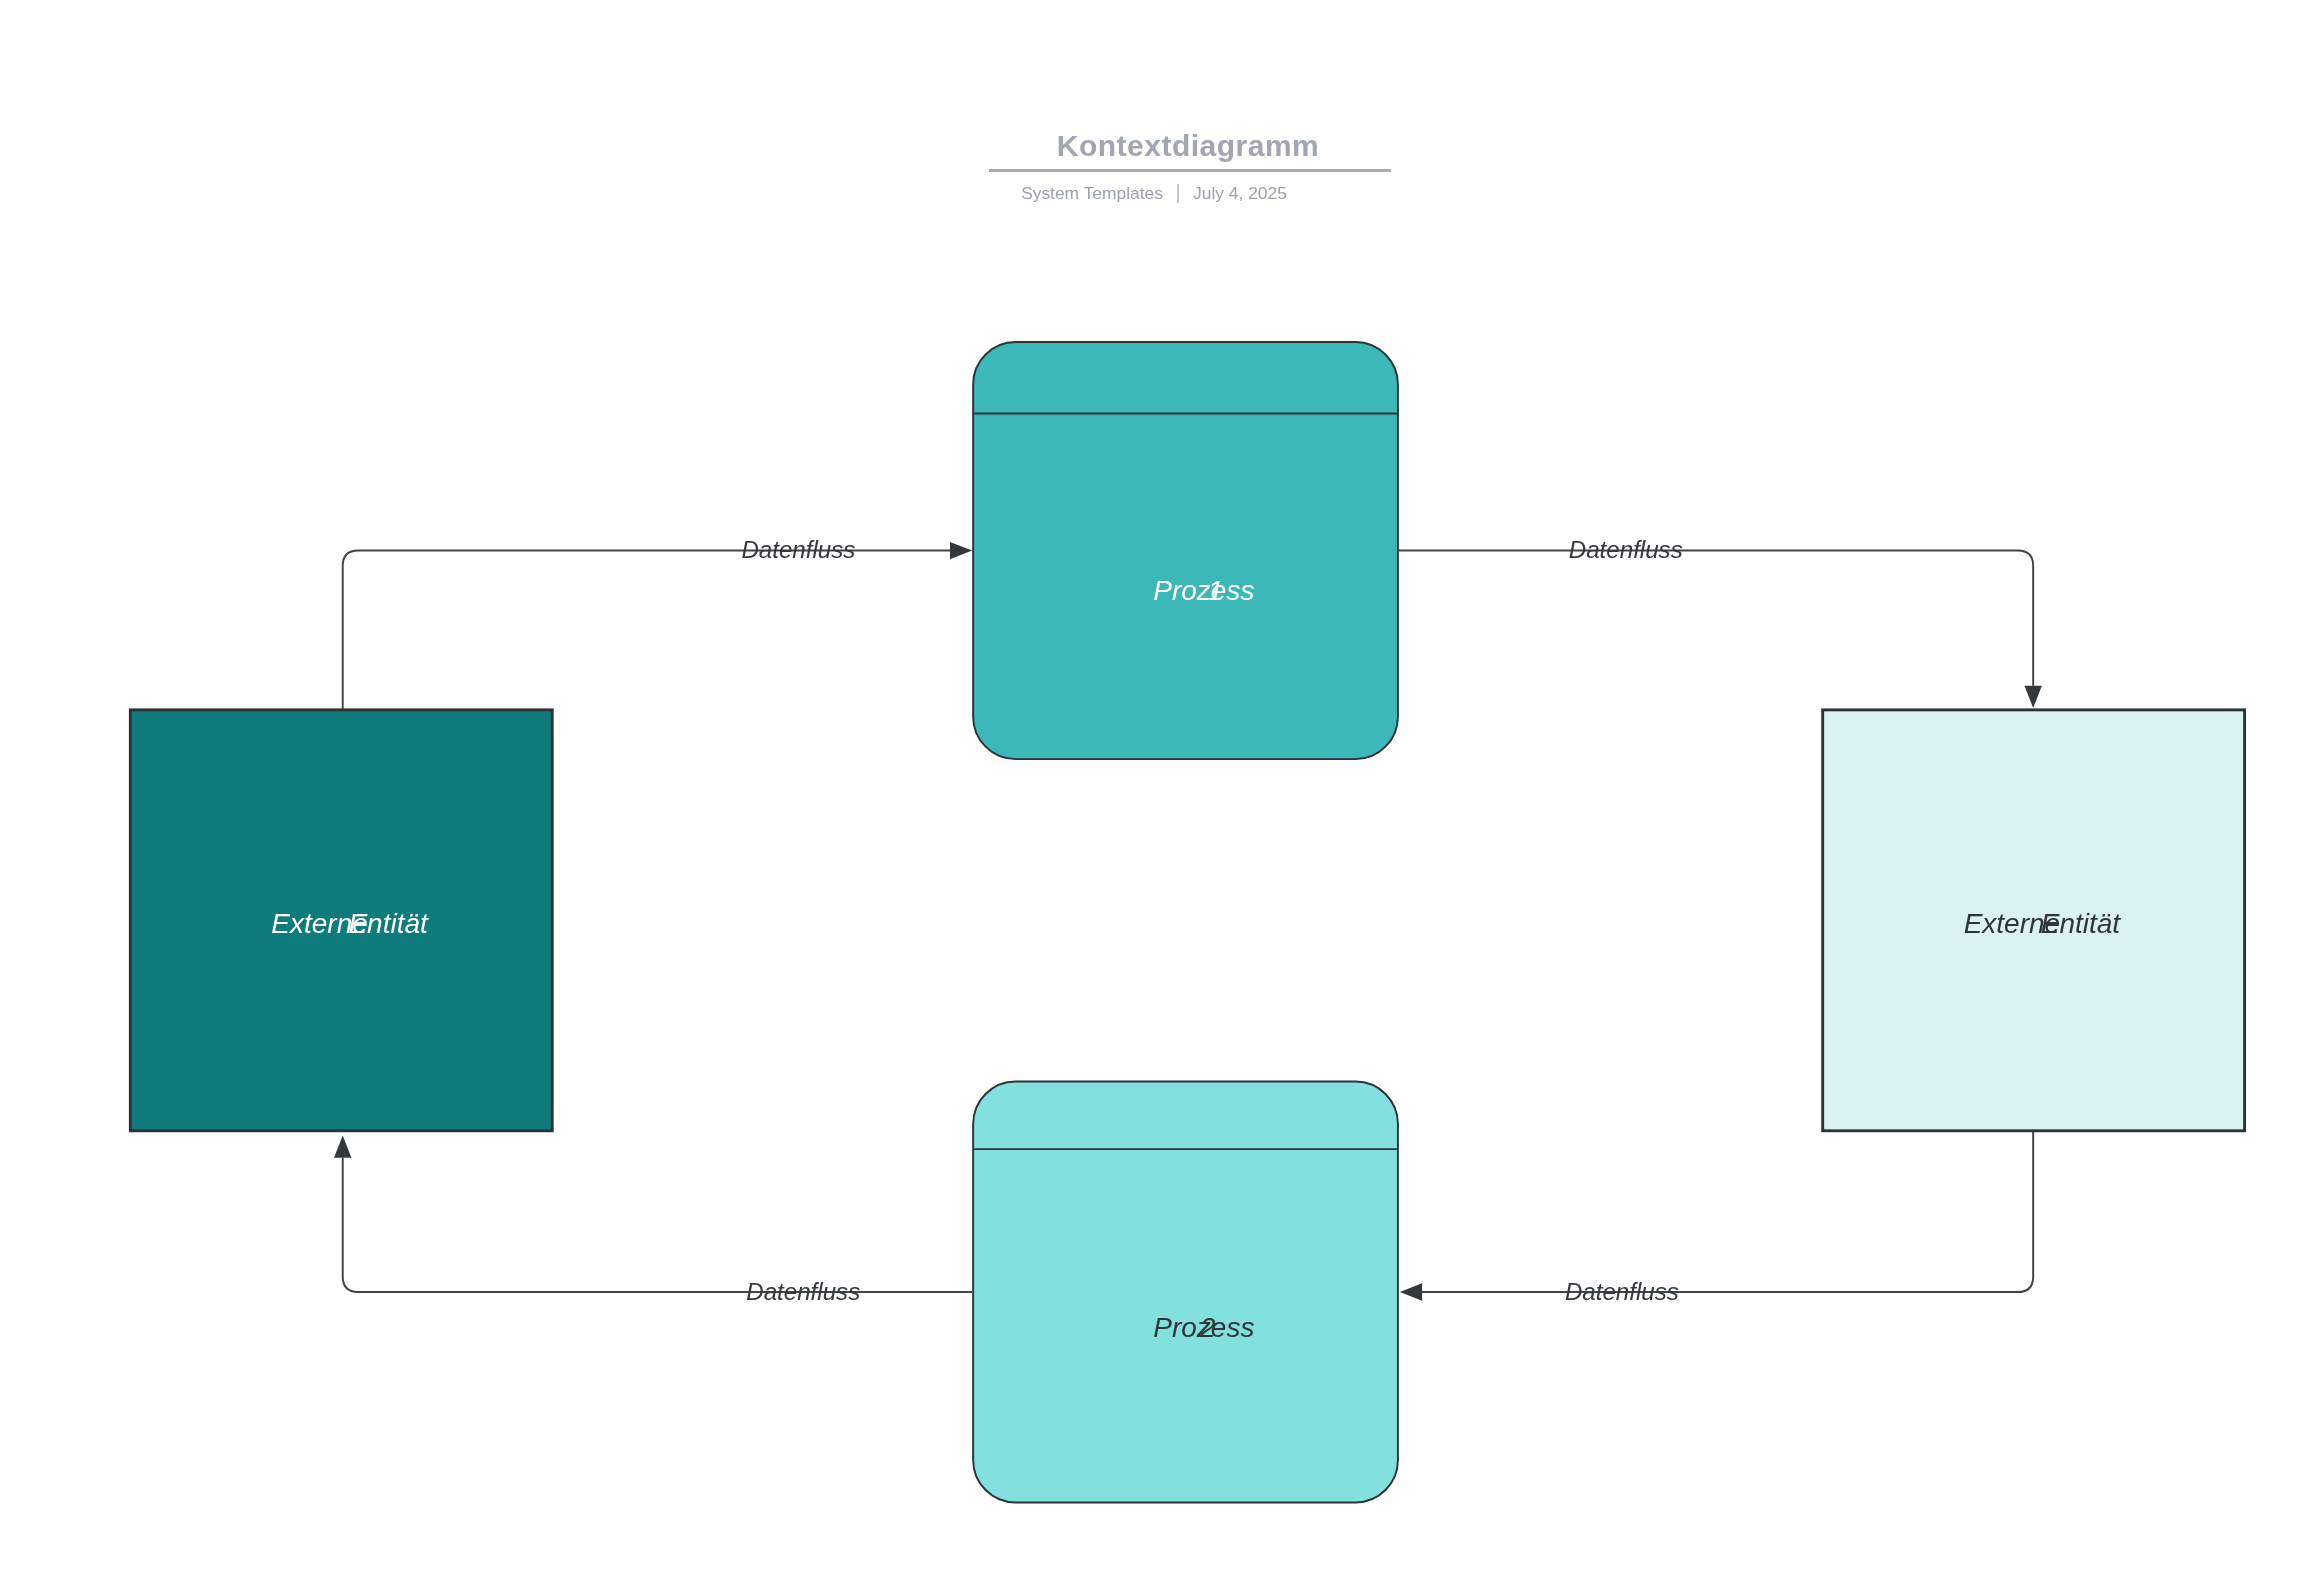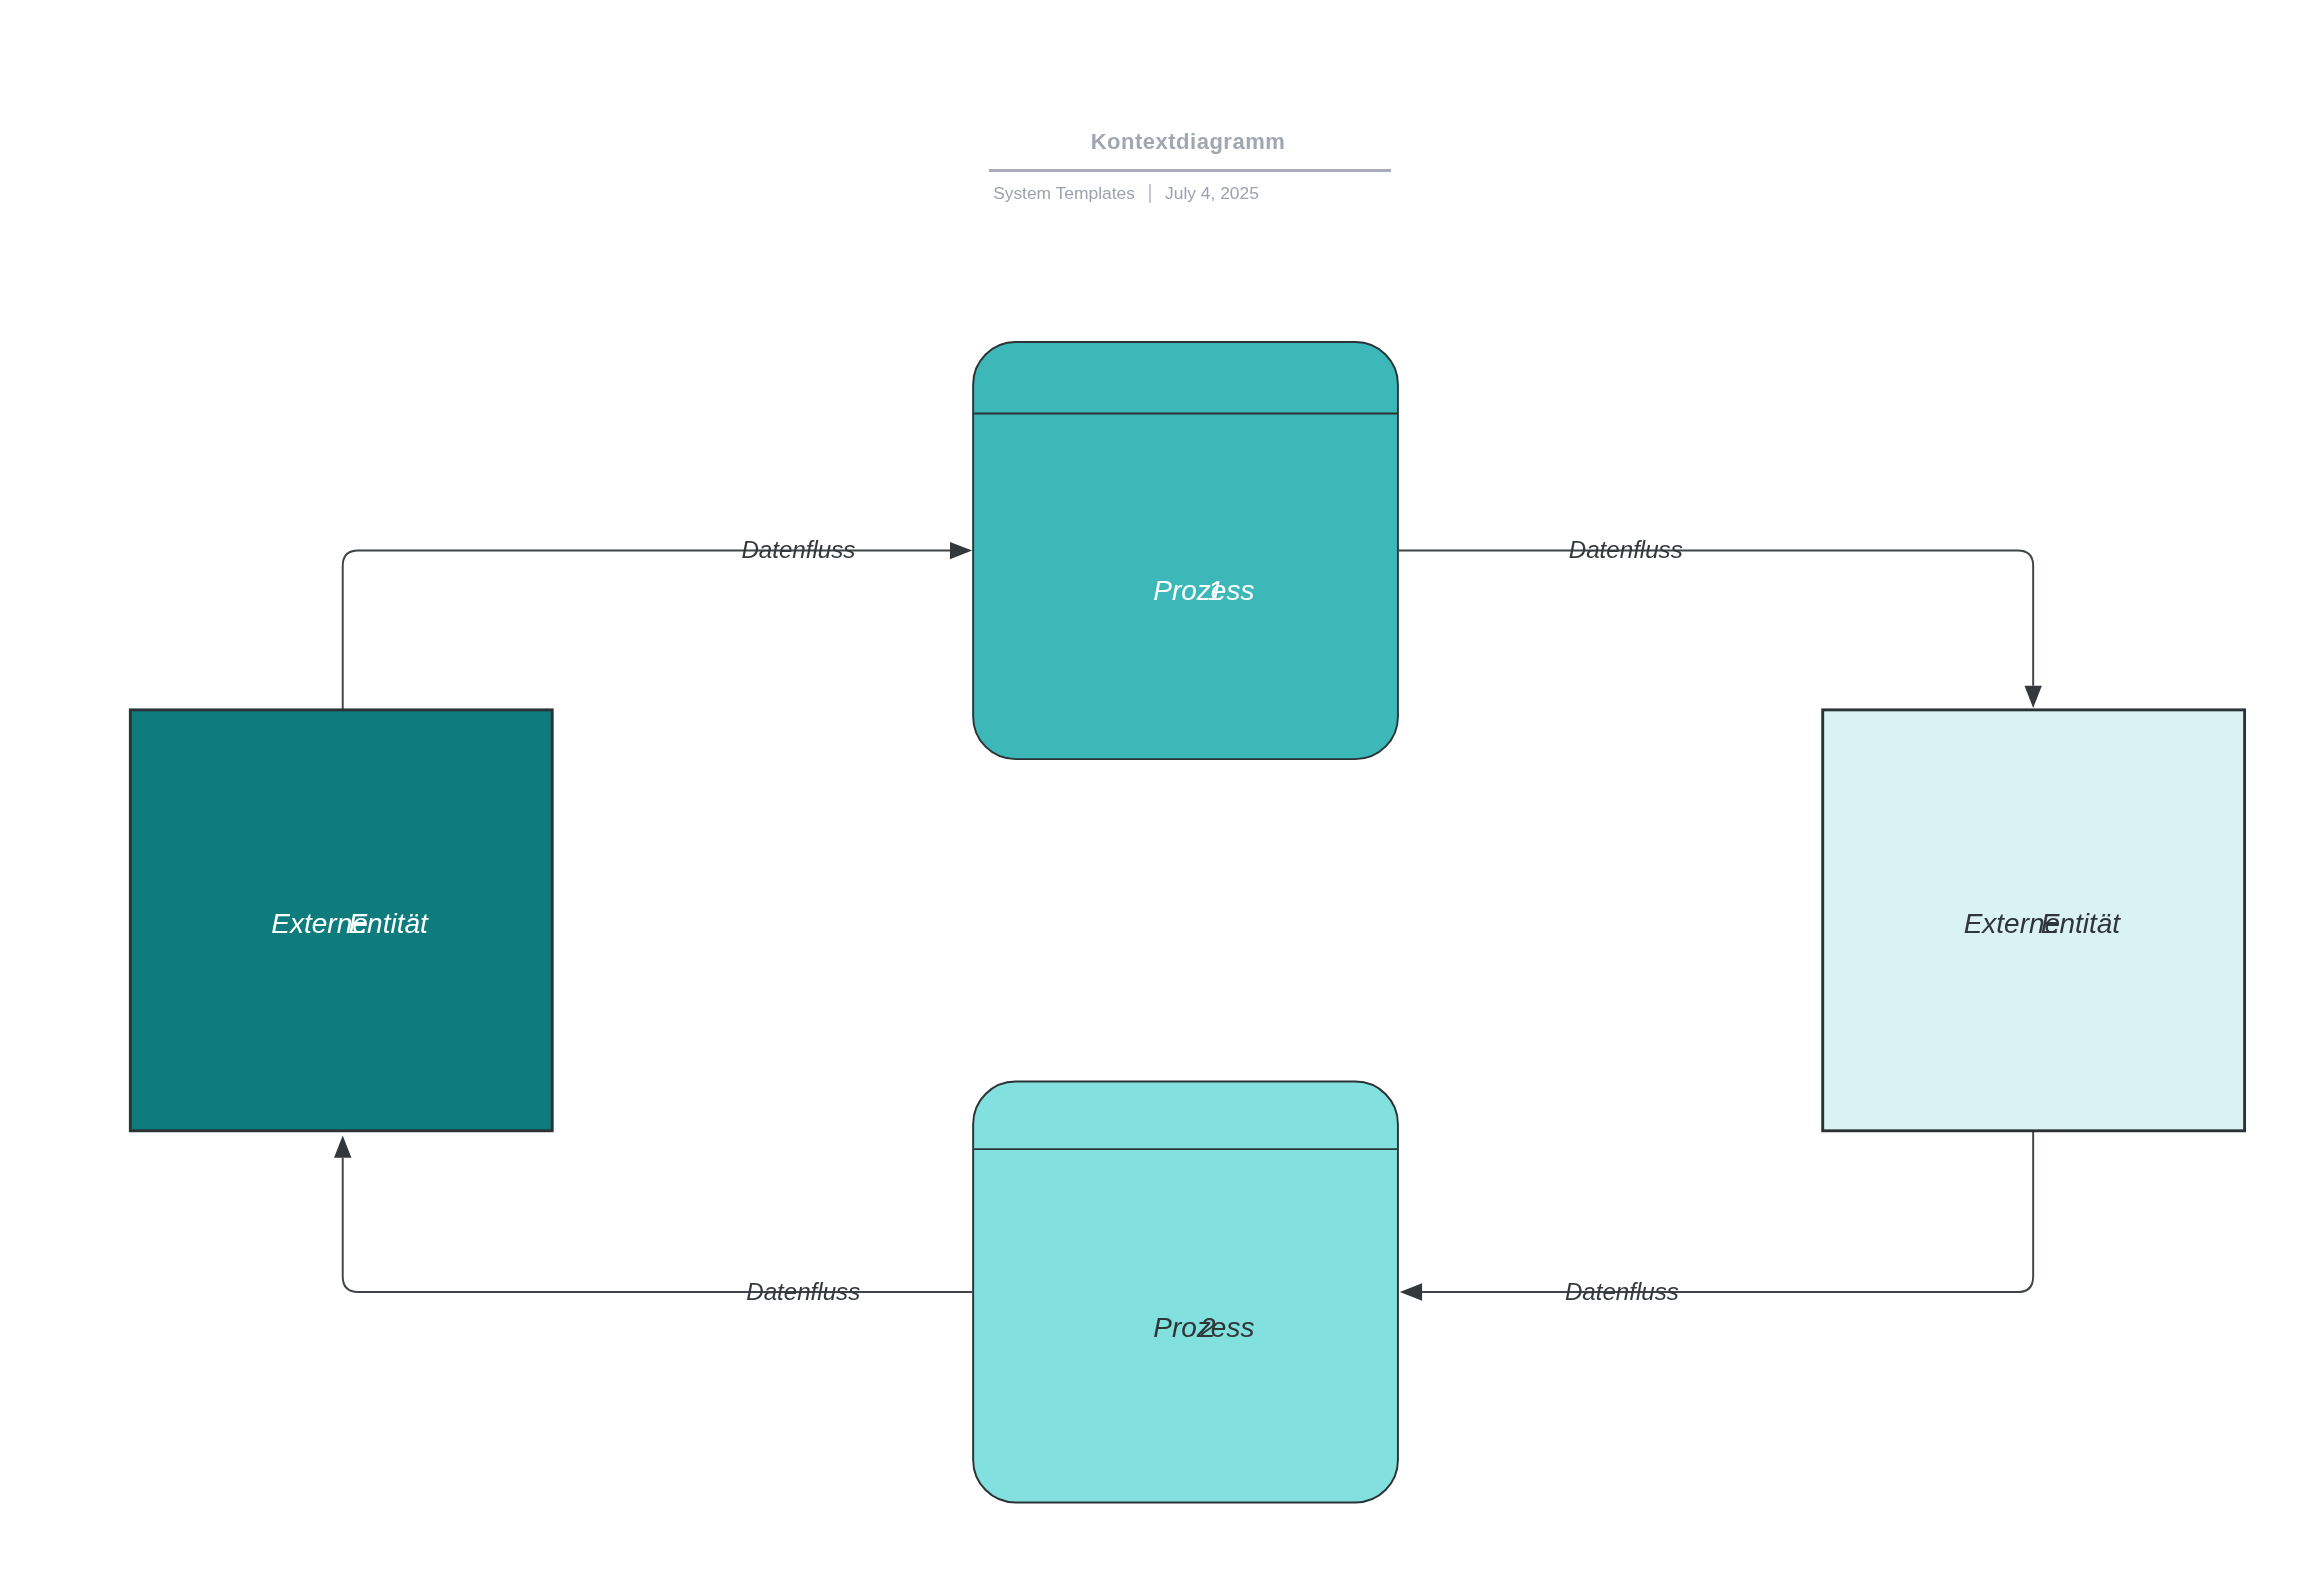--- a/index.html
+++ b/index.html
@@ -8,29 +8,29 @@
     background: #ffffff;
     font-family: "Liberation Sans", sans-serif;
     overflow: hidden;
   }
   .stage { position: relative; width: 2317px; height: 1580px; }
 
   
   .doc-title {
     position: absolute; left: 1188px; top: 129px;
     transform: translateX(-50%);
-    font-size: 22px; font-weight: bold; letter-spacing: 0.5px;
+    font-size: 30px; font-weight: bold; letter-spacing: 0.5px;
     color: #A0A6B2; white-space: nowrap;
   }
   .title-rule {
     position: absolute; left: 989px; top: 169px;
     width: 402px; height: 2.9px; background: #A8AEB8;
   }
   .doc-subtitle {
-    position: absolute; left: 1126px; top: 182px;
+    position: absolute; left: 1154px; top: 182px;
     transform: translateX(-50%);
     display: flex; align-items: center; gap: 12.6px;
     font-size: 17.4px; color: #9BA2AD; white-space: nowrap;
   }
   .doc-subtitle .sep { color: #B5BAC3; font-size: 19.3px; font-weight: 300; }
 
   
   svg.diagram { position: absolute; left: 0; top: 0; }
 
   .entity-shape   { stroke: #2B3336; stroke-width: 3; }

